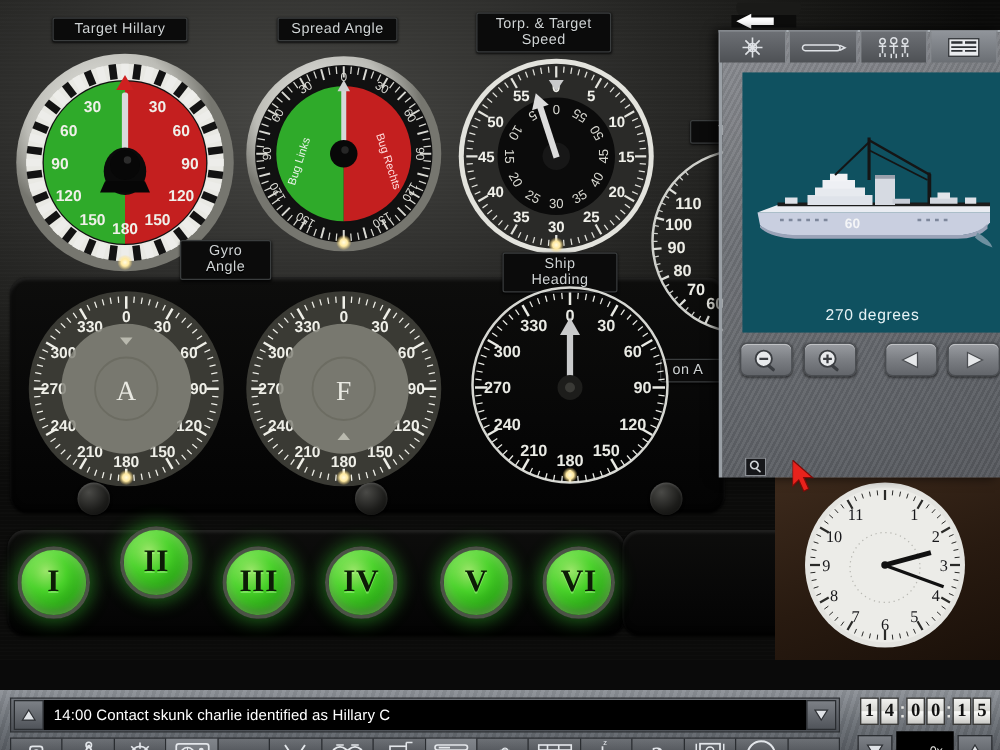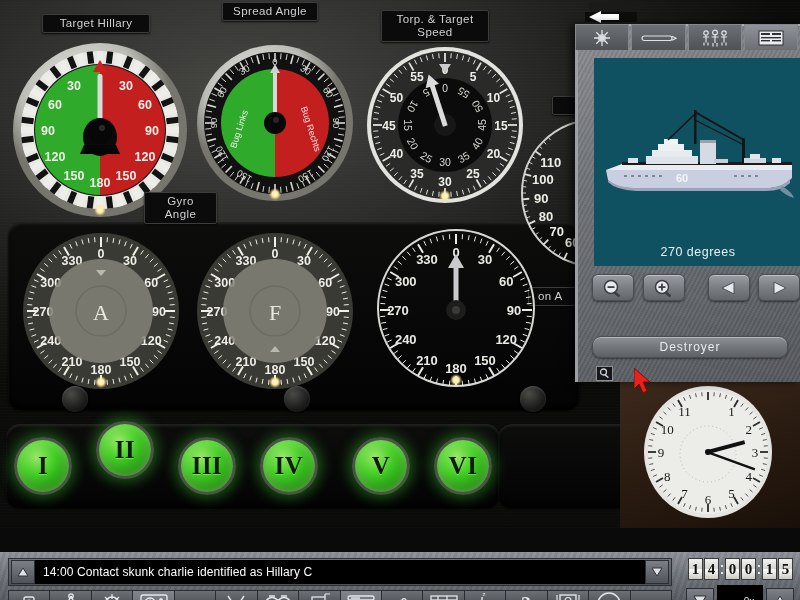--- a/index.html
+++ b/index.html
@@ -255,21 +255,21 @@
       <rect x="85.5" y="32" width="5" height="60" rx="2" fill="#d9dadb"></rect>
       <ellipse cx="88" cy="95" rx="17" ry="19" fill="#0a0a0a"></ellipse>
       <circle cx="88" cy="90" r="12" fill="#070707"></circle>
       <circle cx="90" cy="86" r="3" fill="#2b2b2b"></circle>
       <path d="M72 103 h32 l4 9 h-40 z" fill="#060606"></path>
       <polygon points="88,18 81,30 95,30" fill="#cf2020"></polygon>
     </svg>
     <div class="glow" style="left:82px; top:162px;"></div>
   </div>
 
-  <div class="plate" style="left:222px; top:2px; width:96px;">Spread Angle</div>
+  <div class="plate" style="left:222px; top:14px; width:96px;">Spread Angle</div>
 
   <div class="gauge" style="left:196px; top:44px; width:158px; height:158px;">
     <svg width="158" height="158" viewBox="0 0 158 158">
       <circle cx="79" cy="79" r="78" fill="url(#bez1)"></circle>
       <circle cx="79" cy="79" r="71" fill="#111"></circle>
       <g id="chk2">
           <line x1="79" y1="9" x2="79" y2="18" stroke="#d8d8d2" stroke-width="1.6"></line>
           <line x1="85.10090199233608" y1="9.266371133577806" x2="84.57796753585012" y2="15.243539322128285" stroke="#d8d8d2" stroke-width="1"></line>
           <line x1="91.15537243668513" y1="10.063457289145433" x2="90.11348337068355" y2="15.972303807218687" stroke="#d8d8d2" stroke-width="1"></line>
           <line x1="97.11733315717646" y1="11.385192159765225" x2="94.78796175125376" y2="20.078524596366833" stroke="#d8d8d2" stroke-width="1.6"></line>
@@ -716,20 +716,21 @@
           <text x="49.99999999999997" y="33.270526580502576" text-anchor="middle" font-size="12.5" fill="#efefe8" font-weight="700" font-family="Liberation Sans, sans-serif">330</text>
         </g>
       <circle cx="79" cy="79" r="52" fill="#84847a" opacity=".85"></circle>
       <circle cx="79" cy="79" r="25" fill="none" stroke="#6c6c62" stroke-width="1.5"></circle>
       <text x="79" y="88" fill="#e9e9e2" font-size="22" text-anchor="middle" font-family="Liberation Serif, serif">F</text>
       <polygon points="79,114 74,120 84,120" fill="#b9b9ae"></polygon>
     </svg>
     <div class="glow" style="left:73px; top:144px;"></div>
   </div>
 
+  <div class="plate" style="left:402px; top:202px; width:92px;">Ship Heading</div>
 
   <div class="gauge" style="left:374px; top:226px; width:164px; height:164px;">
     <svg width="164" height="164" viewBox="0 0 164 164">
       <circle cx="82" cy="82" r="78" fill="none" stroke="#d6d7d2" stroke-width="2"></circle>
       <g id="sh-ticks">
           <line x1="82" y1="8" x2="82" y2="18" stroke="#e9eae4" stroke-width="2"></line>
           <line x1="88.62383644882202" y1="8.289202945027341" x2="88.18805773508373" y2="13.270176435486064" stroke="#e9eae4" stroke-width="1"></line>
           <line x1="95.19726150268671" y1="9.154610771072186" x2="94.32902061435206" y2="14.078649536133227" stroke="#e9eae4" stroke-width="1"></line>
           <line x1="101.67024742779158" y1="10.589637202030815" x2="100.37615220227897" y2="15.419266333476145" stroke="#e9eae4" stroke-width="1"></line>
           <line x1="107.99353089275083" y1="12.583360820270968" x2="106.2834301761225" y2="17.28182392420051" stroke="#e9eae4" stroke-width="1"></line>
@@ -1000,21 +1001,20 @@
           <polygon points="17,2 17,14 5,8" fill="#e6e8ea" stroke="#4a4d51" stroke-width="1"></polygon>
         </svg>
       </div>
       <div class="cbtn" style="left:166px; top:0px;">
         <svg width="24" height="16" viewBox="0 0 24 16">
           <polygon points="7,2 7,14 19,8" fill="#e6e8ea" stroke="#4a4d51" stroke-width="1"></polygon>
         </svg>
       </div>
     </div>
 
-    <div class="longbtn" style="top:310px;">Destroyer</div>
 
     <div class="magbtn">
       <svg width="12" height="11" viewBox="0 0 12 11">
         <circle cx="4.5" cy="4" r="3" fill="none" stroke="#cfd3d6" stroke-width="1.3"></circle>
         <rect x="6.4" y="6.2" width="4.6" height="1.4" rx=".6" fill="#cfd3d6" transform="rotate(40 6.4 6.2)"></rect>
       </svg>
     </div>
   </div>
 
   <div class="tabbar">

